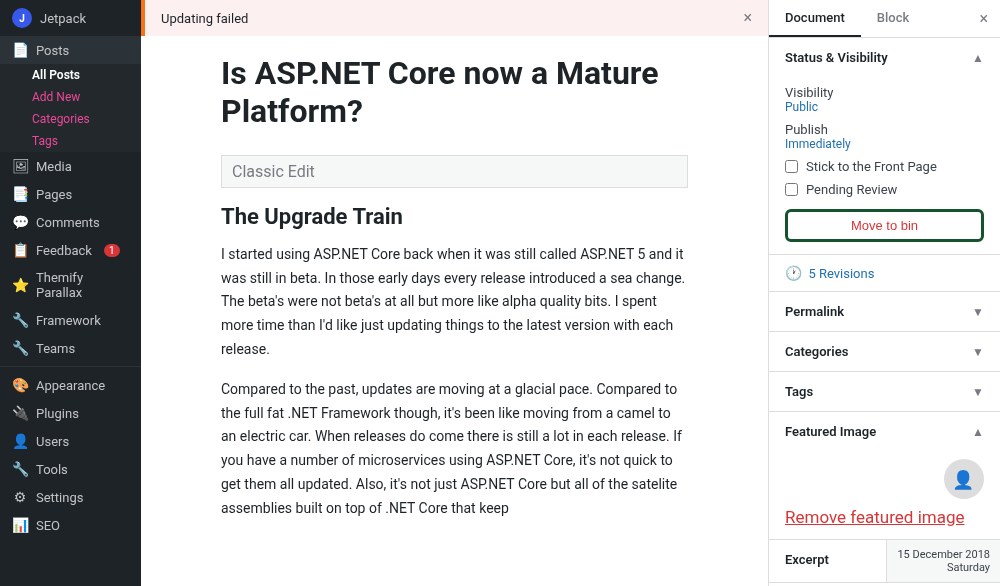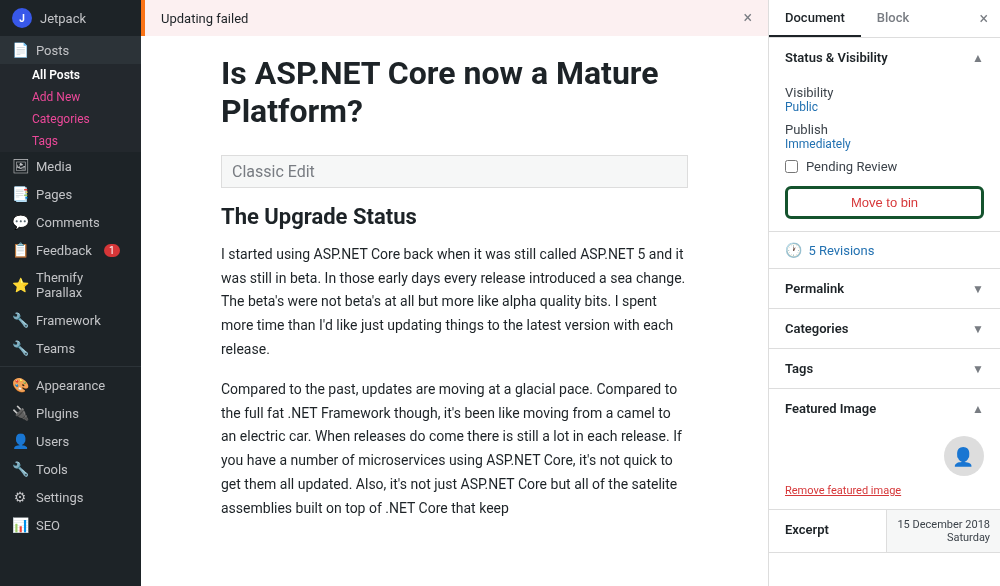--- a/index.html
+++ b/index.html
@@ -257,21 +257,21 @@
       border-radius: 50%;
       margin-left: auto;
       display: flex;
       align-items: center;
       justify-content: center;
       color: #aaa;
       font-size: 18px;
     }
     .remove-image-link {
       color: #d63638;
-      font-size: 11px;
+      font-size: 17px;
       cursor: pointer;
       text-decoration: underline;
       display: block;
       margin-top: 8px;
     }
     .excerpt-label-area {
       padding: 12px 16px;
       font-size: 13px;
       font-weight: 600;
       color: #1d2327;
@@ -374,21 +374,21 @@
 <div class="main">
 
   <div class="error-banner">
     <span>Updating failed</span>
     <span class="error-close">×</span>
   </div>
 
   <div class="editor-area">
     <h1 class="post-title">Is ASP.NET Core now a Mature Platform?</h1>
     <div class="classic-edit-label">Classic Edit</div>
-    <h2 class="content-heading">The Upgrade Status</h2>
+    <h2 class="content-heading">The Upgrade Train</h2>
     <p class="content-para">I started using ASP.NET Core back when it was still called ASP.NET 5 and it was still in beta. In those early days every release introduced a sea change. The beta's were not beta's at all but more like alpha quality bits. I spent more time than I'd like just updating things to the latest version with each release.</p>
     <p class="content-para">Compared to the past, updates are moving at a glacial pace. Compared to the full fat .NET Framework though, it's been like moving from a camel to an electric car. When releases do come there is still a lot in each release. If you have a number of microservices using ASP.NET Core, it's not quick to get them all updated. Also, it's not just ASP.NET Core but all of the satelite assemblies built on top of .NET Core that keep</p>
   </div>
 </div>
 
 <aside class="right-panel">
 
   <div class="panel-tabs">
     <div class="panel-tabs-left">
       <div class="panel-tab active">Document</div>
@@ -408,20 +408,24 @@
         <div class="field-row">
           <span class="field-label">Visibility</span>
           <a class="field-value link">Public</a>
         </div>
         <div class="field-row">
           <span class="field-label">Publish</span>
           <a class="field-value link">Immediately</a>
         </div>
         <div class="checkbox-row">
           <input type="checkbox" style="">
+          <span>Stick to the Front Page</span>
+        </div>
+        <div class="checkbox-row">
+          <input type="checkbox" style="">
           <span>Pending Review</span>
         </div>
         <button class="move-to-bin-btn">Move to bin</button>
       </div>
     </div>
 
     <div class="revisions-row">
       <span class="revisions-icon">🕐</span>
       <span>5 Revisions</span>
     </div>

